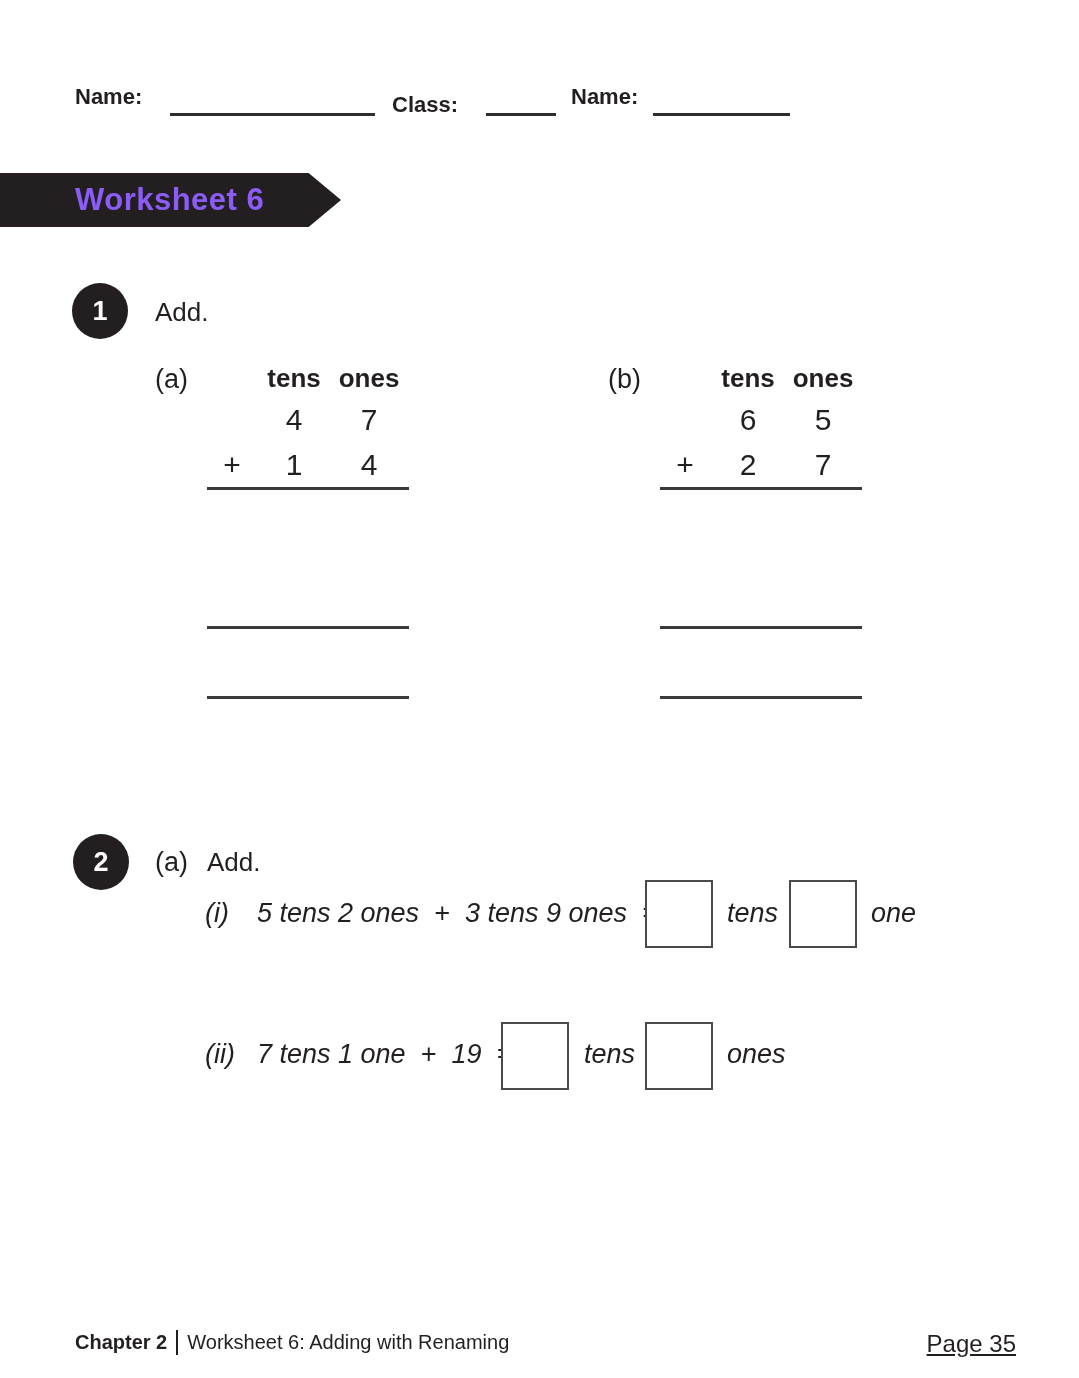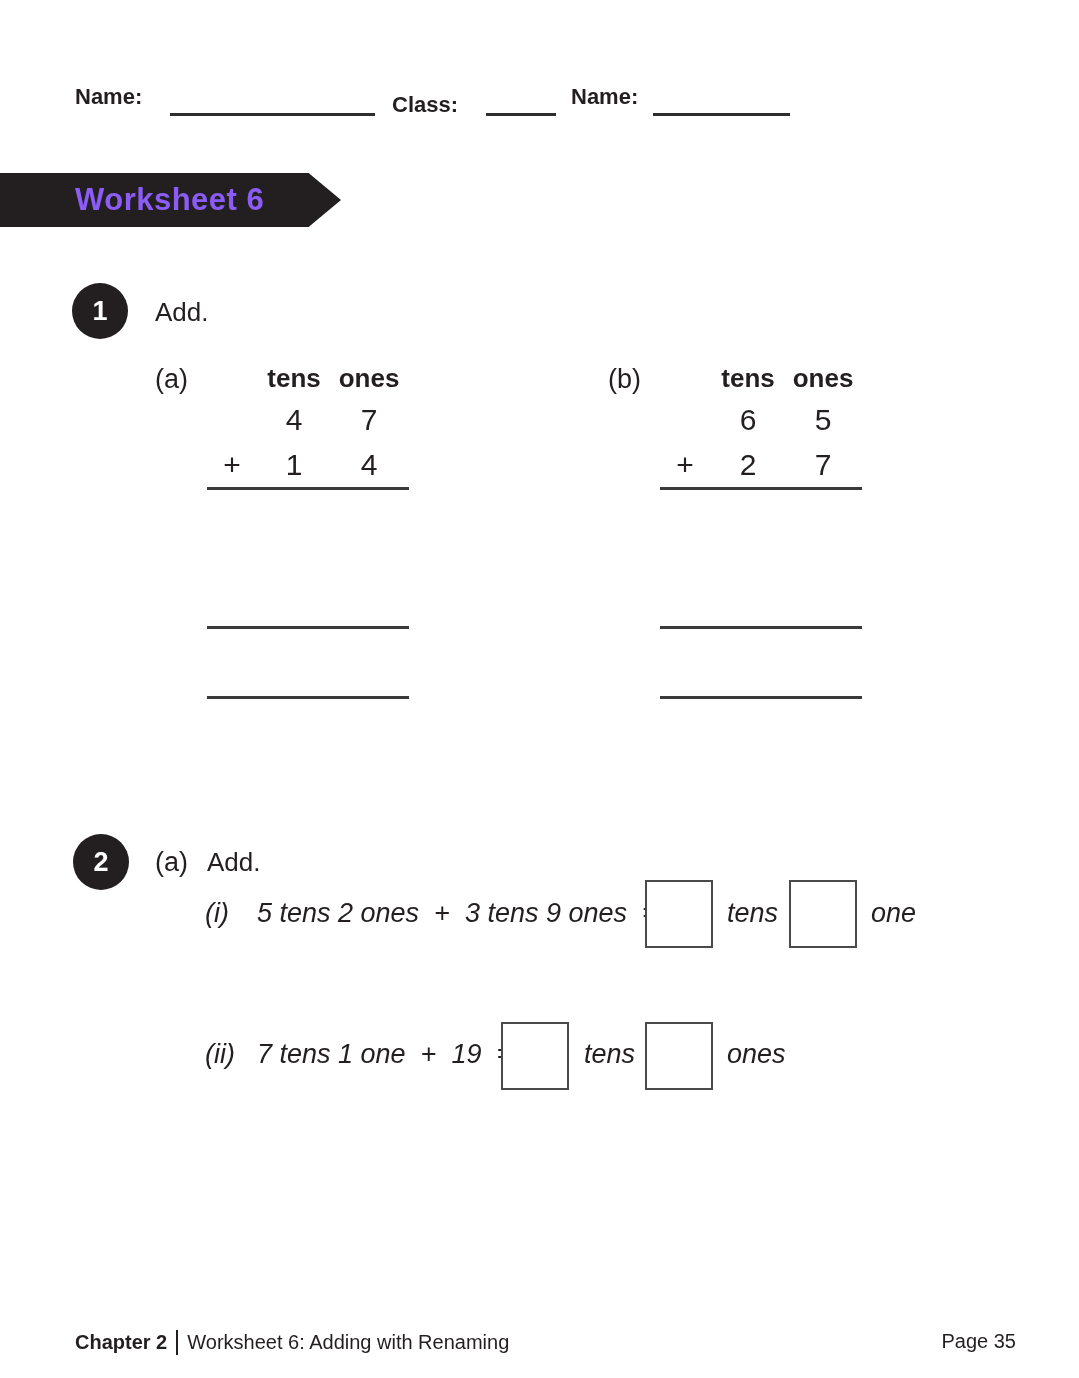--- a/index.html
+++ b/index.html
@@ -68,21 +68,21 @@
   
   .footer-left { left: 75px; top: 1330px; font-size: 20px; }
   .footer-left .chap { font-weight: 700; }
   .fdivider {
     display: inline-block;
     width: 2px; height: 25px;
     background: #231f20;
     margin: 0 9px;
     vertical-align: -6px;
   }
-  .footer-right { right: 63px; top: 1330px; font-size: 20px; }
+  .footer-right { right: 63px; top: 1330px; font-size: 24px; text-decoration: underline; }
 </style>
 </head>
 <body>
 
 <div class="page">
 
   <span class="abs hlabel" style="left:75px; top:84px;">Name:</span>
   <span class="abs blank" style="left:170px; top:85px; width:205px;"></span>
   <span class="abs hlabel" style="left:392px; top:92px;">Class:</span>
   <span class="abs blank" style="left:486px; top:85px; width:70px;"></span>

